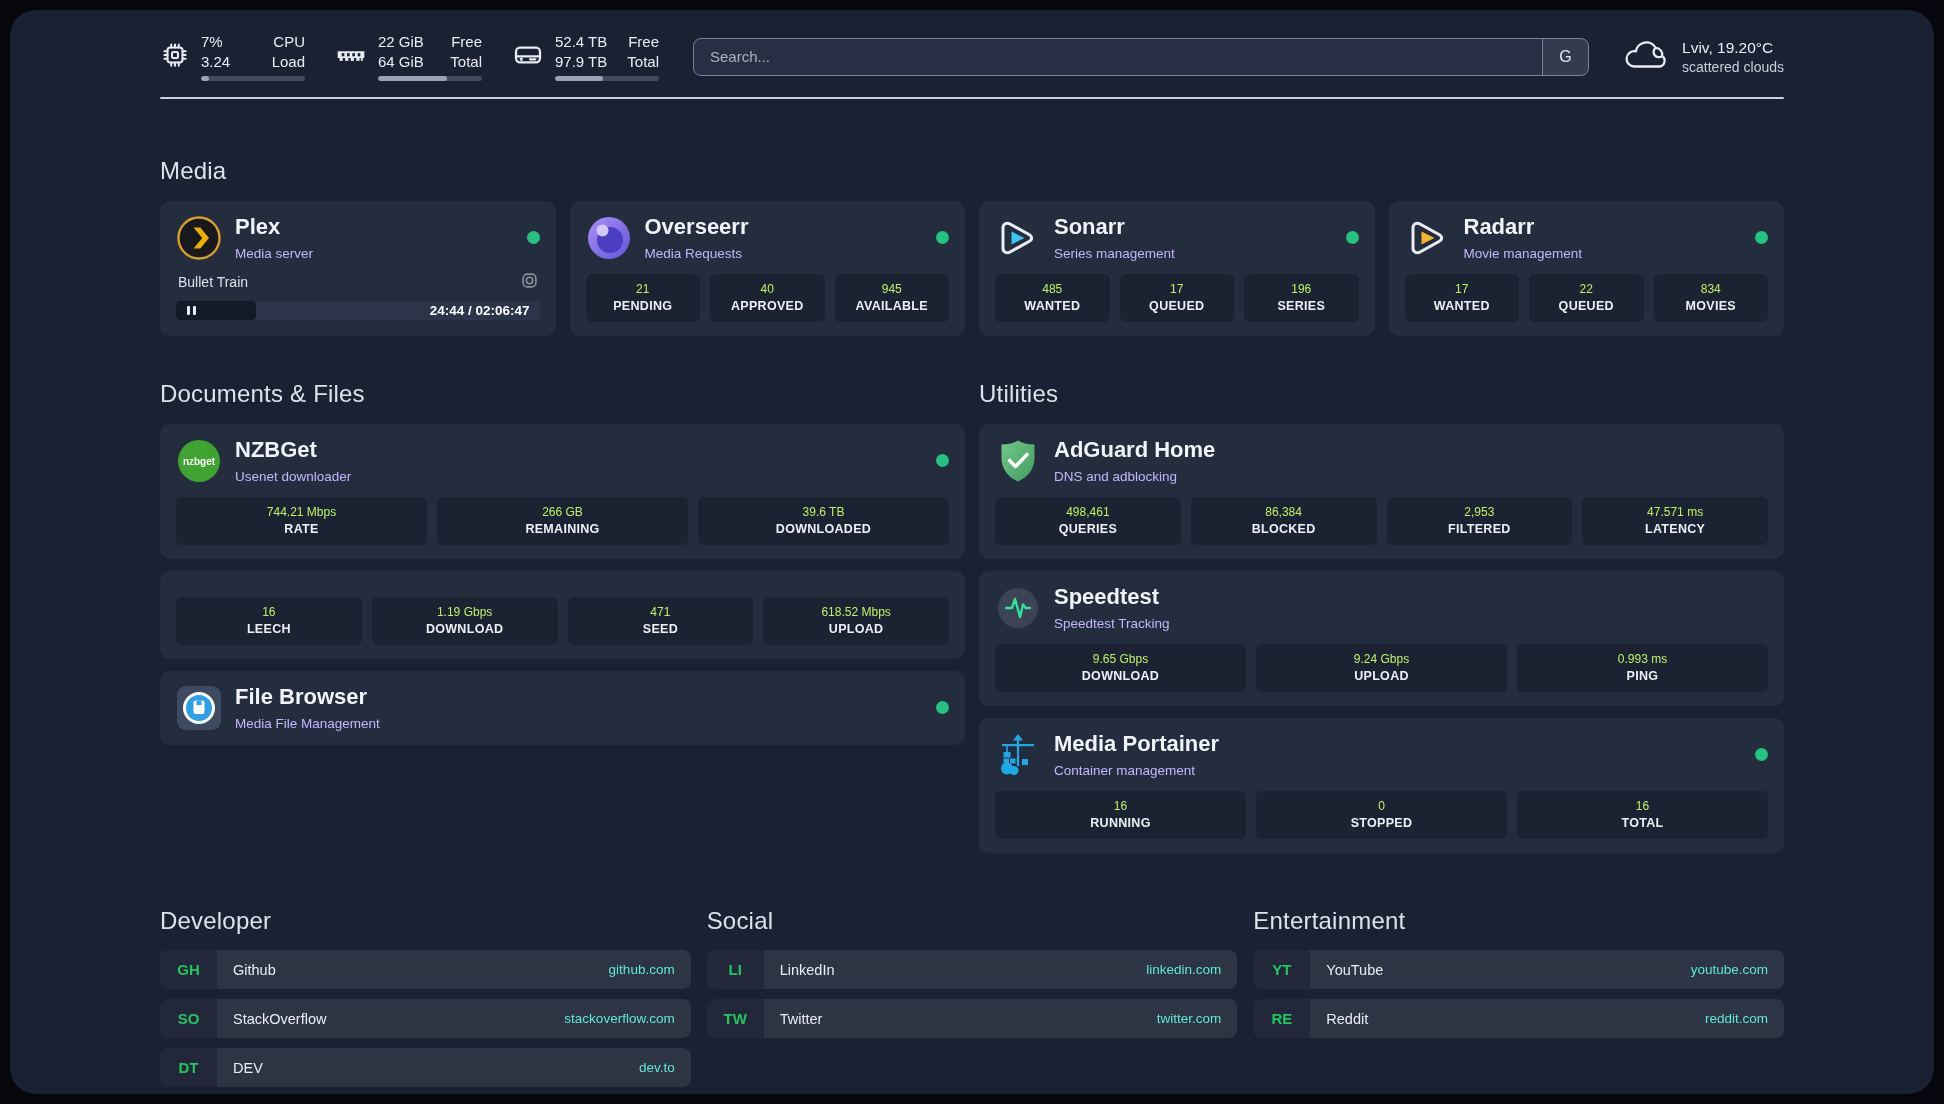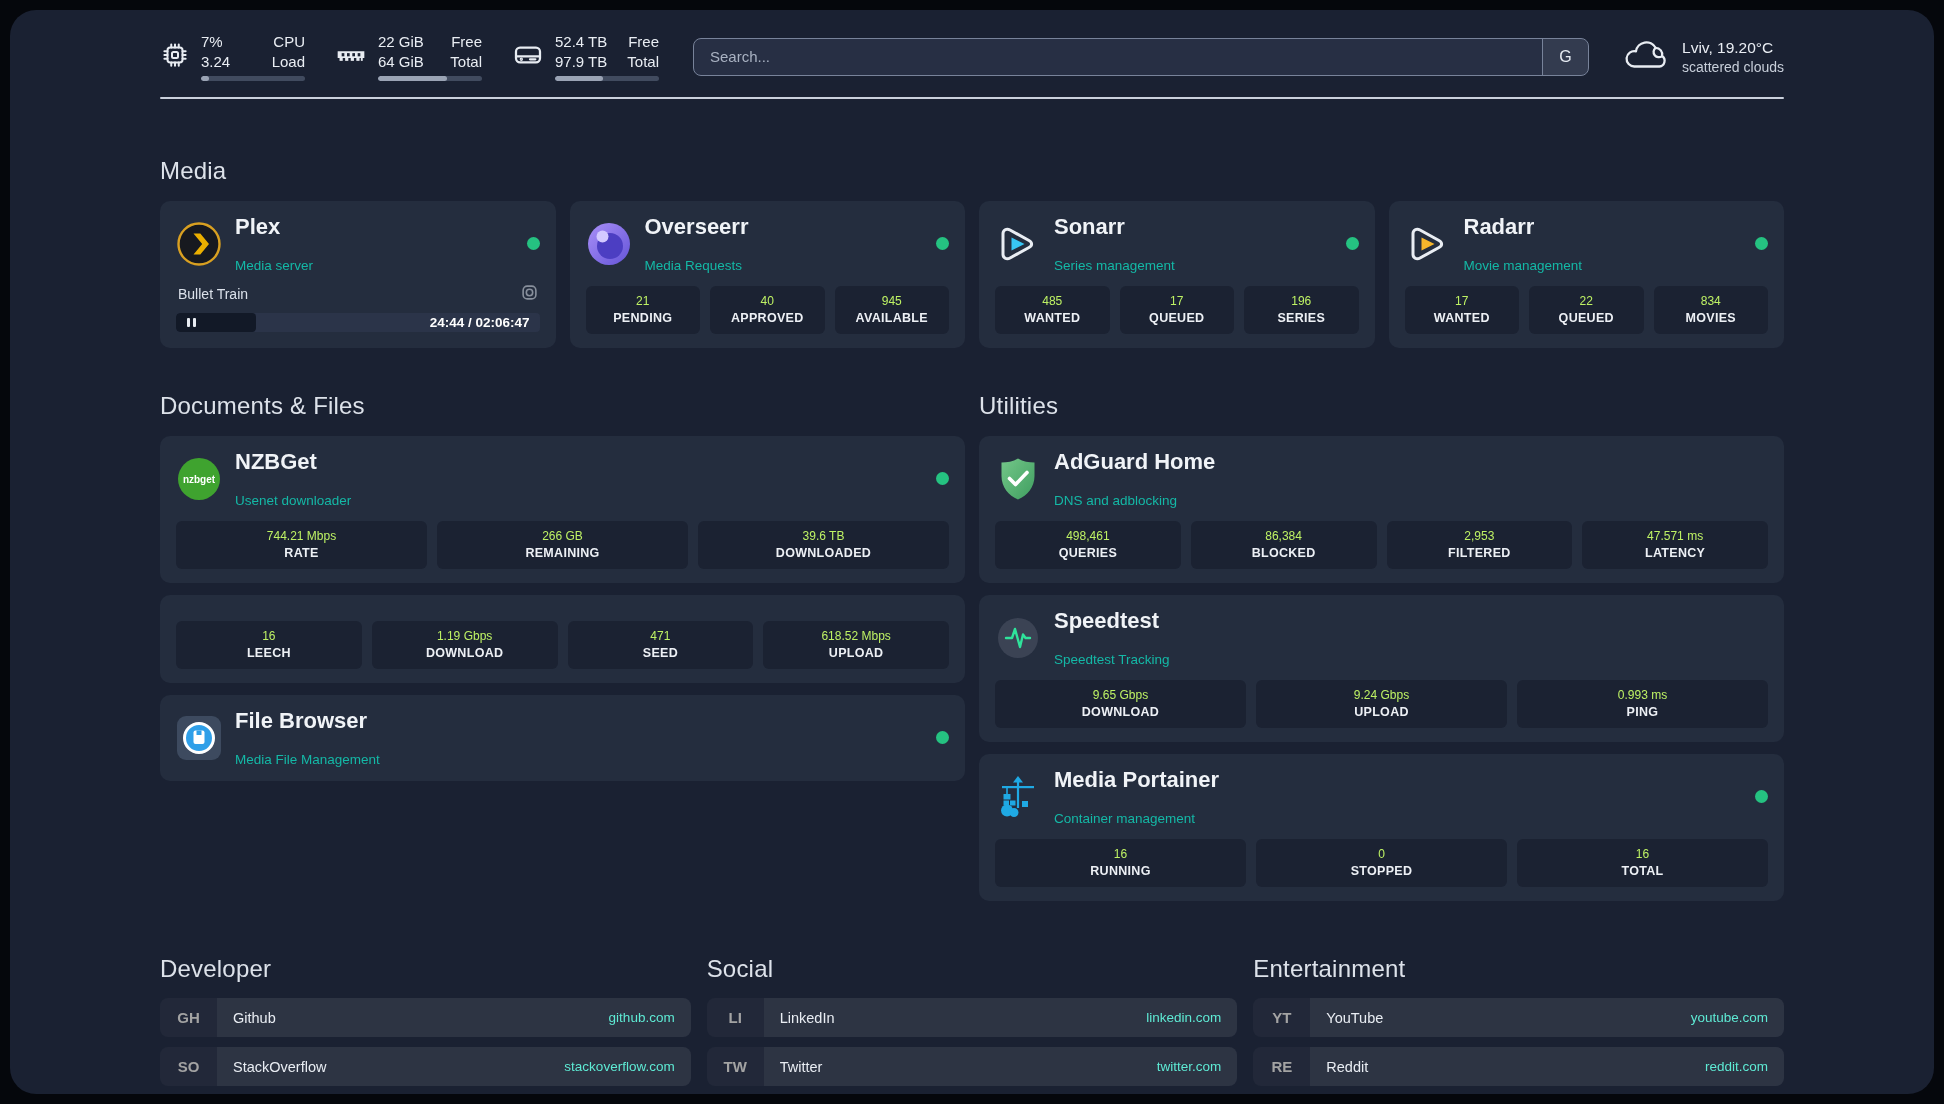--- a/index.html
+++ b/index.html
@@ -34,40 +34,40 @@
   .sec-title { font-size:24px; color:#dde2ea; font-weight:500; letter-spacing:.2px; }
   .media-sec { margin-top:58px; }
   .grid4 { margin-top:16px; display:grid; grid-template-columns:repeat(4,1fr); gap:14px; }
   .mid { margin-top:44px; display:grid; grid-template-columns:1fr 1fr; gap:0 14px; }
   .stack { margin-top:16px; display:flex; flex-direction:column; gap:12px; }
 
   .card { background:#242d3e; border-radius:10px; padding:13px 16px 14px; cursor:pointer; }
   .card-head { display:flex; align-items:center; gap:13px; }
   .app-icon { width:46px; height:46px; flex:none; display:flex; align-items:center; justify-content:center; }
   .app-name { font-size:22px; font-weight:600; color:#f0f3f7; }
-  .app-desc { font-size:13.5px; color:#14b8a6; margin-top:18px; }
+  .app-desc { font-size:13.5px; color:#c4b5fd; margin-top:6px; }
   .dot { width:13px; height:13px; border-radius:50%; background:#25c281; margin-left:auto; flex:none; }
 
   .stats { display:flex; gap:10px; margin-top:13px; }
   .stat { flex:1; background:#1b2232; border-radius:6px; padding:8px 4px 9px; text-align:center; }
   .stat-v { font-size:12px; color:#bef264; }
   .stat-l { font-size:12.5px; font-weight:700; color:#edf0f5; margin-top:3px; letter-spacing:.3px; }
 
   
   .np-title-row { margin-top:11px; display:flex; align-items:center; justify-content:space-between; font-size:14px; color:#dbe1ea; padding:0 2px; }
   .np-bar { margin-top:9px; height:19px; background:#2b3449; border-radius:4px; position:relative; overflow:hidden; }
   .np-fill { position:absolute; left:0; top:0; bottom:0; background:#121927; border-radius:4px; display:flex; align-items:center; padding-left:11px; gap:3px; }
   .np-fill i { display:block; width:3px; height:9px; background:#e8ecf2; border-radius:1px; }
   .np-time { position:absolute; right:10px; top:0; line-height:19px; font-size:13.5px; font-weight:600; color:#ffffff; }
 
   
   .bottom { margin-top:54px; display:grid; grid-template-columns:repeat(3,1fr); gap:16px; padding-bottom:46px; }
   .bm-list { margin-top:15px; }
   .bm-row { display:flex; height:39px; border-radius:8px; overflow:hidden; margin-bottom:10px; cursor:pointer; }
-  .bm-abbr { width:57px; background:rgba(255,255,255,0.035); display:flex; align-items:center; justify-content:center; font-size:15px; font-weight:600; color:#a3a3a3; flex:none; }
+  .bm-abbr { width:57px; background:rgba(255,255,255,0.035); display:flex; align-items:center; justify-content:center; font-size:15px; font-weight:600; color:#22c55e; flex:none; }
   .bm-body { flex:1; background:rgba(255,255,255,0.085); display:flex; align-items:center; justify-content:space-between; padding:0 16px; }
   .bm-name { font-size:14.5px; color:#e9edf3; }
   .bm-url { font-size:13.5px; color:#5eead4; }
 </style>
 </head>
 <body>
 
 <div class="panel">
 <div class="content">
 

